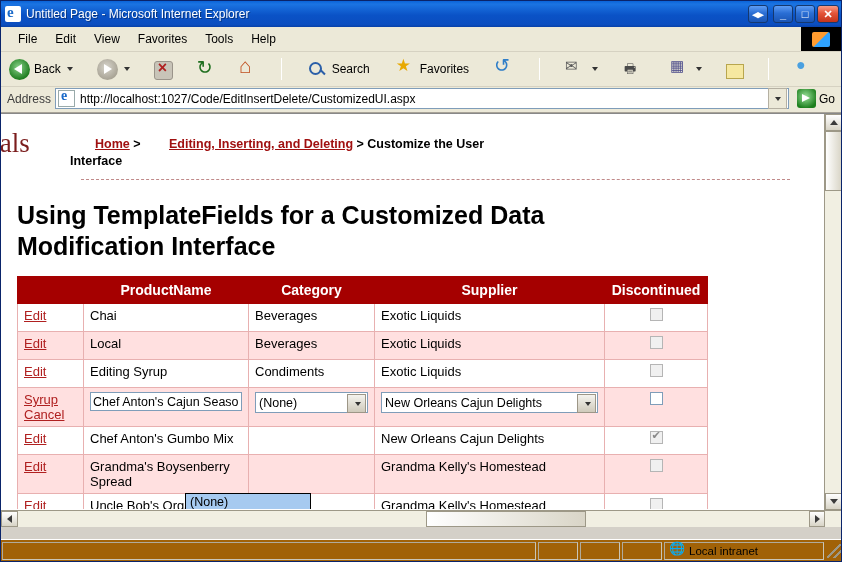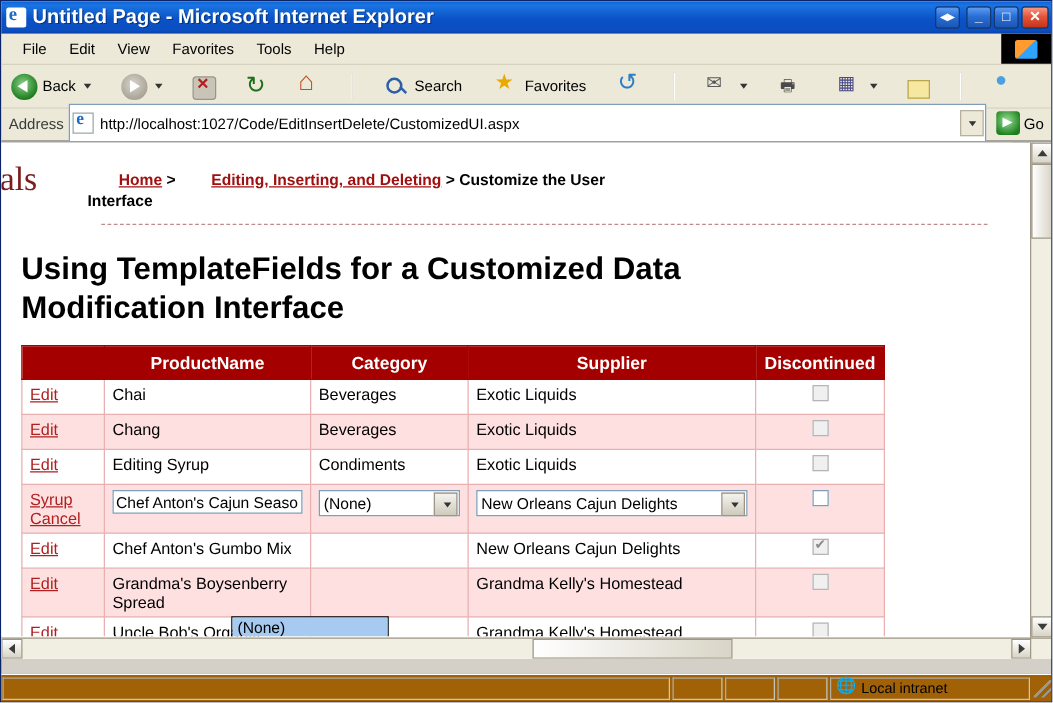--- a/index.html
+++ b/index.html
@@ -40,22 +40,22 @@
     content: "e";
     position: absolute;
     left: 2px; top: -2px;
     color: #1b6ac9;
     font-size: 15px;
     font-weight: bold;
     font-family: "Liberation Serif", serif;
   }
   .titlebar .title-text {
     color: #ffffff;
-    font-size: 16px;
-    font-weight: bold;
+    font-size: 12px;
+    font-weight: normal;
     white-space: nowrap;
     text-shadow: 1px 1px 0 rgba(0,0,0,0.35);
     flex: 1 1 auto;
   }
   .win-btns { display: flex; align-items: center; gap: 2px; }
   .win-btn {
     width: 20px; height: 18px;
     border: 1px solid #15386e;
     border-radius: 3px;
     background: linear-gradient(to bottom, #5e9df5, #2a6ed4 45%, #1a55b5);
@@ -278,21 +278,21 @@
     padding: 0 2px 2px 6px;
     gap: 4px;
     border-bottom: 1px solid #a8a398;
     box-sizing: border-box;
   }
   .addr-label { font-size: 12px; color: #3b3b3b; }
   .addr-input-wrap {
     flex: 1 1 auto;
     display: flex;
     align-items: center;
-    height: 31px;
+    height: 21px;
     background: #ffffff;
     border: 1px solid #7f9db9;
     box-sizing: border-box;
     padding: 0 1px;
   }
   .addr-favicon {
     width: 15px; height: 15px;
     margin: 0 3px 0 1px;
     background: #fff;
     border: 1px solid #9aa;
@@ -749,21 +749,21 @@
           <tbody>
             <tr class="norm">
               <td><span class="cmd-link">Edit</span></td>
               <td>Chai</td>
               <td>Beverages</td>
               <td>Exotic Liquids</td>
               <td class="center"><span class="chk disabled"></span></td>
             </tr>
             <tr class="alt">
               <td><span class="cmd-link">Edit</span></td>
-              <td>Chang</td>
+              <td>Local</td>
               <td>Beverages</td>
               <td>Exotic Liquids</td>
               <td class="center"><span class="chk disabled"></span></td>
             </tr>
             <tr class="norm">
               <td><span class="cmd-link">Edit</span></td>
               <td>Editing Syrup</td>
               <td>Condiments</td>
               <td>Exotic Liquids</td>
               <td class="center"><span class="chk disabled"></span></td>

